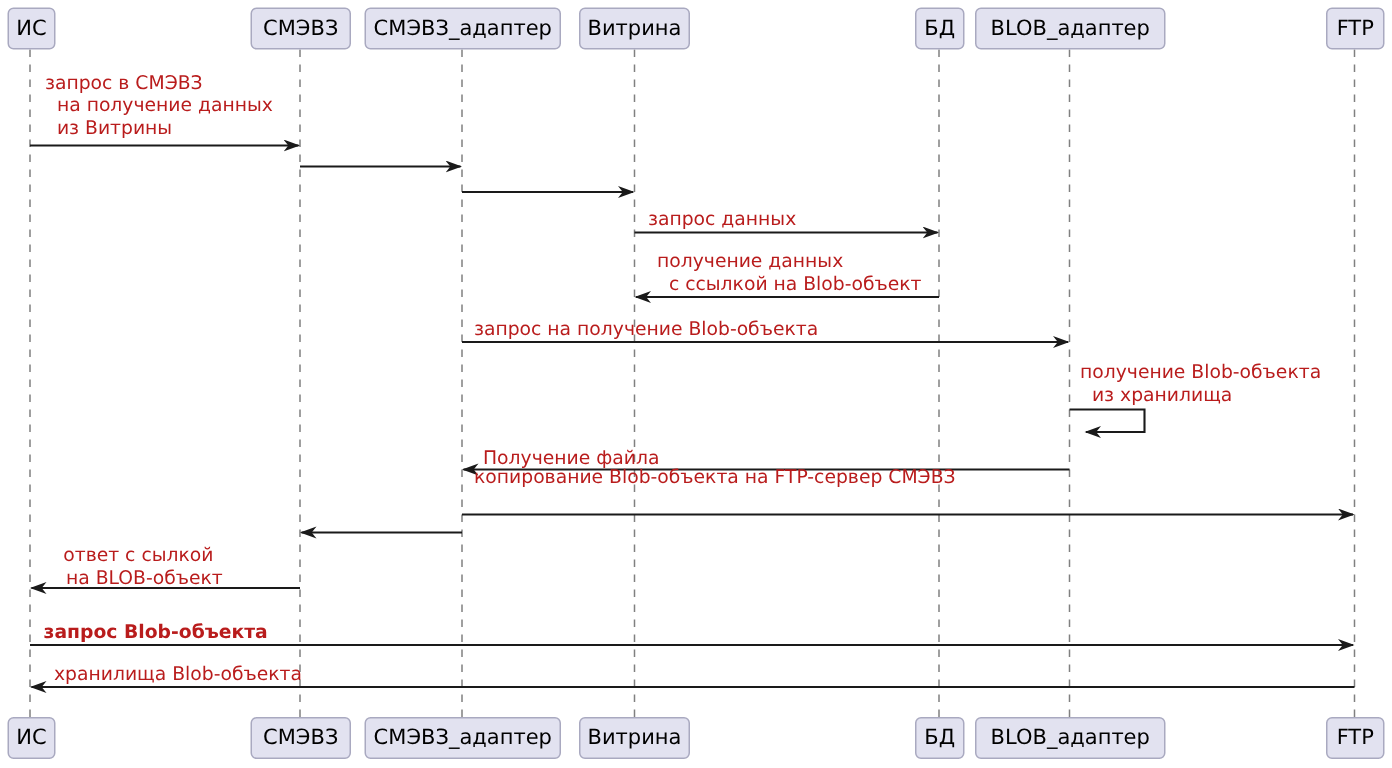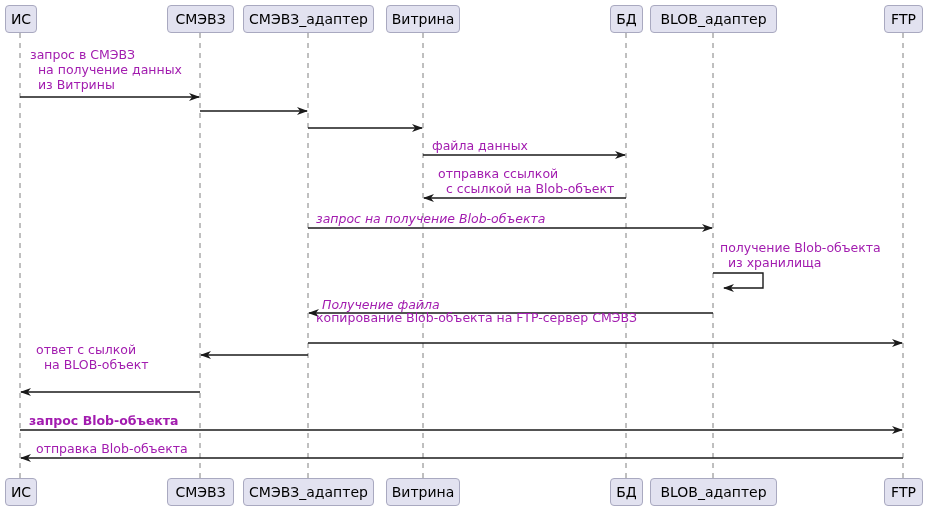--- a/index.html
+++ b/index.html
@@ -16,21 +16,21 @@
     border:1px solid #A9A9C0;
     border-radius:4px;
     display:flex;align-items:center;justify-content:center;
     font-size:14px;color:#000000;
     white-space:nowrap;
     height:28px;
   }
   .msg-label{
     position:absolute;
     font-size:12.5px;
-    color:#a21caf;
+    color:#b91c1c;
     white-space:pre;
     line-height:15px;
     background:transparent;
   }
 </style>
 </head>
 <body>
 
 <div id="diagram">
   <svg id="svg-layer" xmlns="http://www.w3.org/2000/svg" viewBox="0 0 928 512">
@@ -110,26 +110,26 @@
         <span>BLOB_адаптер</span>
       </div>
       <div class="participant-box" style="left: 884px; top: 478px; width: 39px;">
         <span>FTP</span>
       </div>
     </div>
   <div id="labels">
       <div class="msg-label" style="left: 30px; top: 47px;">запрос в СМЭВЗ
   на получение данных
   из Витрины</div>
-      <div class="msg-label" style="left: 432px; top: 138px;">файла данных</div>
-      <div class="msg-label" style="left: 438px; top: 166px;">отправка ссылкой
+      <div class="msg-label" style="left: 432px; top: 138px;">запрос данных</div>
+      <div class="msg-label" style="left: 438px; top: 166px;">получение данных
   с ссылкой на Blob-объект</div>
-      <div class="msg-label" style="left: 316px; top: 211px; font-style: italic;">запрос на получение Blob-объекта</div>
+      <div class="msg-label" style="left: 316px; top: 211px;">запрос на получение Blob-объекта</div>
       <div class="msg-label" style="left: 720px; top: 240px;">получение Blob-объекта
   из хранилища</div>
-      <div class="msg-label" style="left: 322px; top: 297px; font-style: italic;">Получение файла</div>
+      <div class="msg-label" style="left: 322px; top: 297px;">Получение файла</div>
       <div class="msg-label" style="left: 316px; top: 310px;">копирование Blob-объекта на FTP-сервер СМЭВЗ</div>
-      <div class="msg-label" style="left: 36px; top: 342px;">ответ с сылкой
+      <div class="msg-label" style="left: 36px; top: 362px; text-align: center;">ответ с сылкой
   на BLOB-объект</div>
       <div class="msg-label" style="left: 29px; top: 413px; font-weight: bold;">запрос Blob-объекта</div>
-      <div class="msg-label" style="left: 36px; top: 441px;">отправка Blob-объекта</div>
+      <div class="msg-label" style="left: 36px; top: 441px;">хранилища Blob-объекта</div>
     </div>
 </div>
 
 </body></html>

